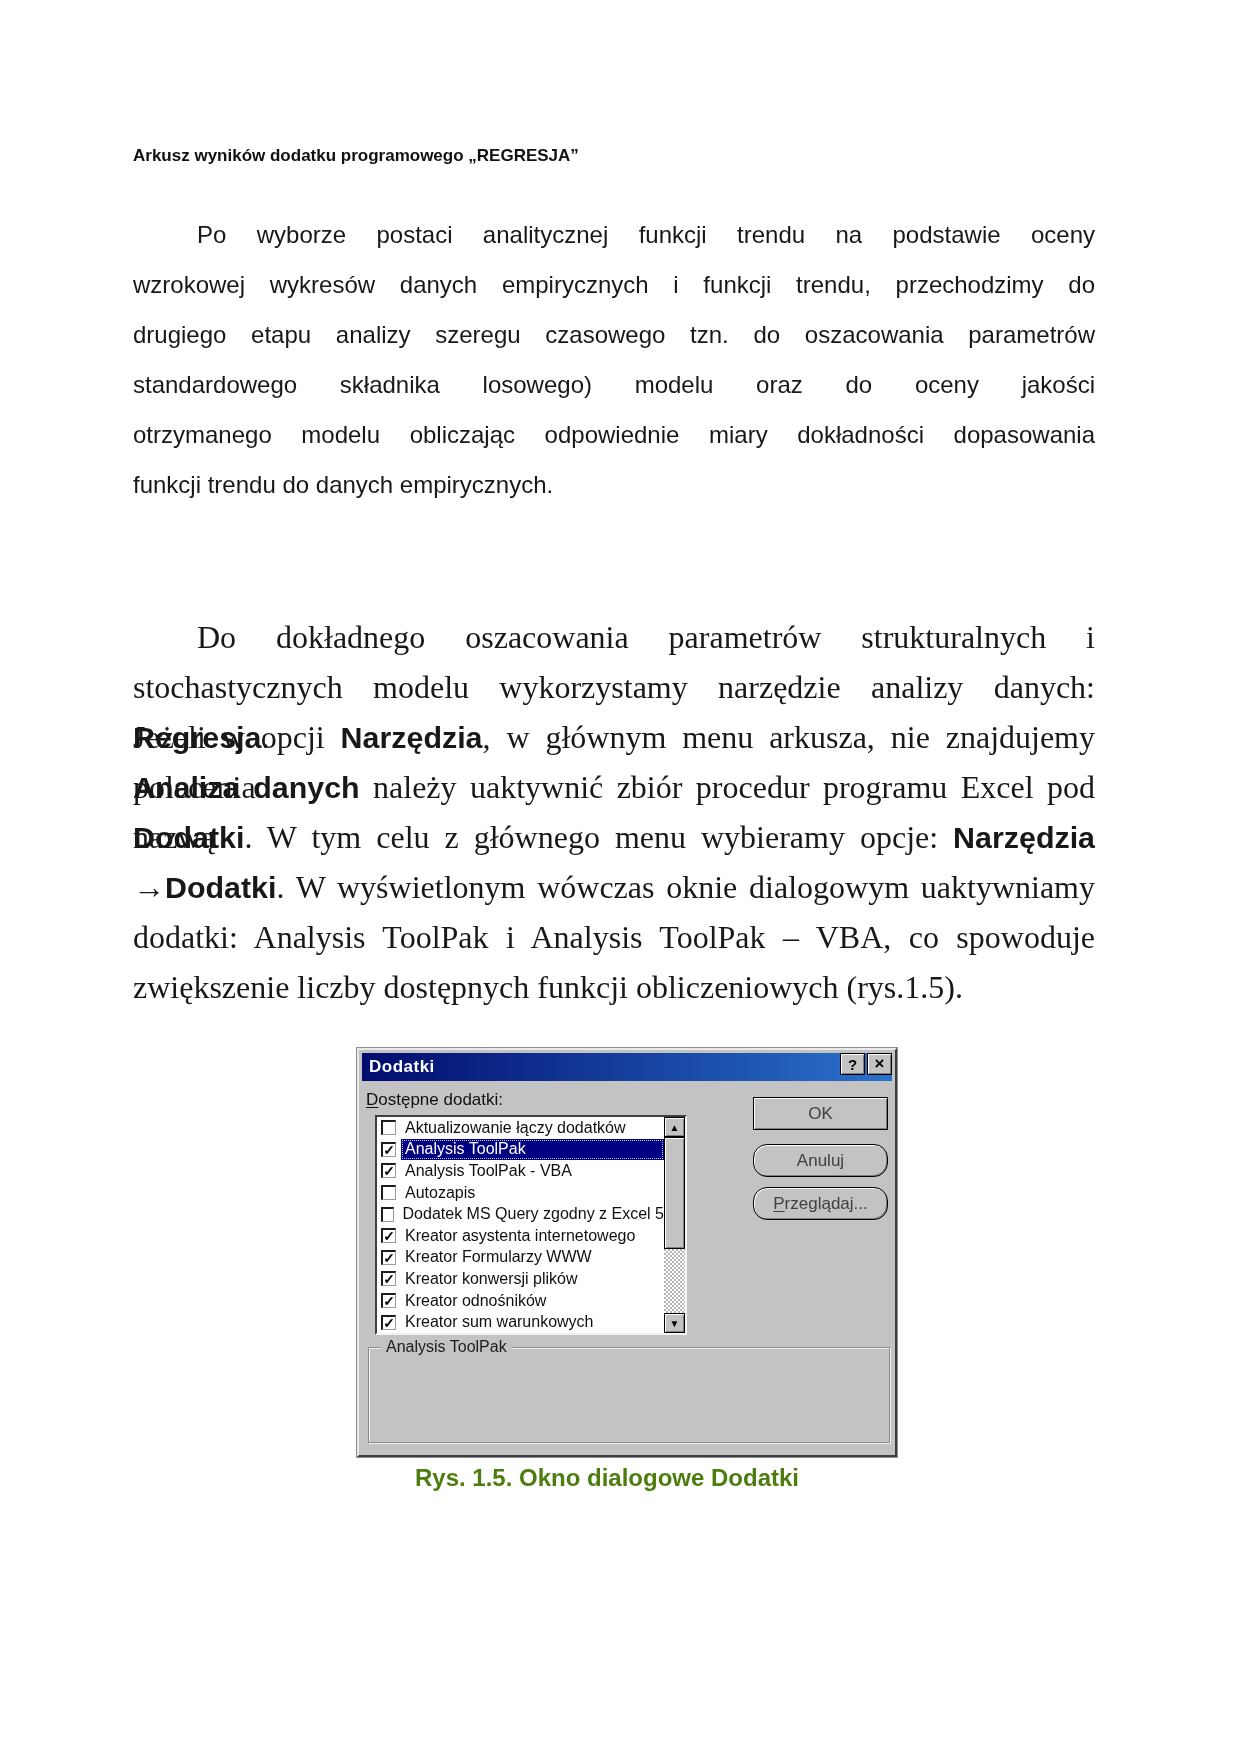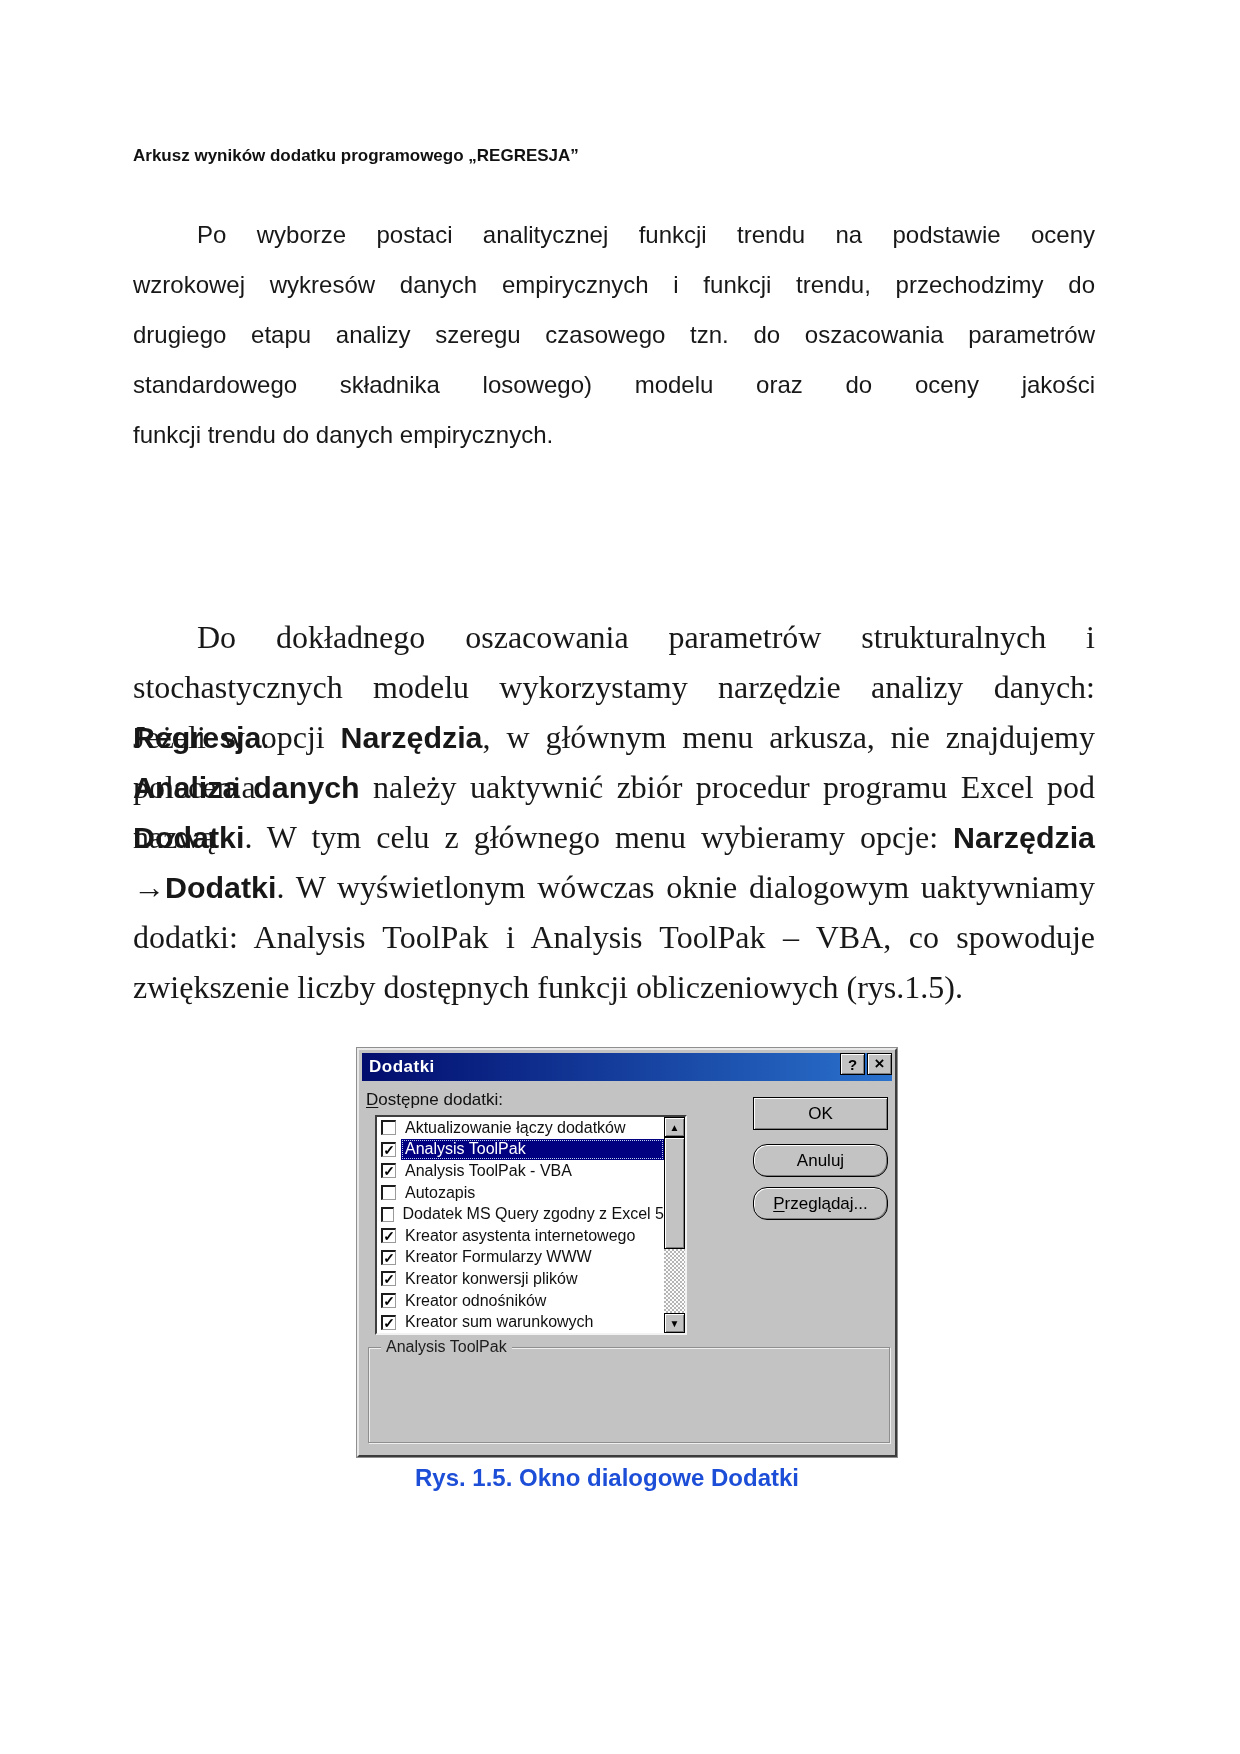--- a/index.html
+++ b/index.html
@@ -18,21 +18,21 @@
   .para-serif{font-family:"Liberation Serif",serif;font-size:32px;}
   .tline{
     height:50px;line-height:50px;white-space:normal;
     text-align:justify;text-align-last:justify;
   }
   .tline.last{text-align-last:left;}
   .tline.indent{padding-left:64px;}
   .seg-bs{font-weight:700;font-family:"Liberation Sans",sans-serif;font-size:0.95em;}
   .caption{
     position:absolute;left:277px;top:1464px;width:660px;text-align:center;
-    font-family:"Liberation Sans",sans-serif;font-weight:700;font-size:24px;color:#1d4ed8;
+    font-family:"Liberation Sans",sans-serif;font-weight:700;font-size:24px;color:#4d7c0f;
   }
   
   .dialog{
     position:absolute;left:357px;top:1048px;width:540px;height:409px;
     background:#c3c3c3;box-sizing:border-box;
     border-top:2px solid #e9e9e9;border-left:2px solid #e9e9e9;
     border-right:2px solid #3c3c3c;border-bottom:2px solid #3c3c3c;
     box-shadow:0 0 0 1px #8f8f8f;
     font-family:"Liberation Sans",sans-serif;
   }
@@ -88,21 +88,21 @@
   .sthumb{
     position:absolute;left:0;top:20px;width:21px;height:112px;background:#c3c3c3;box-sizing:border-box;
     border:1px solid #000;box-shadow:inset 1px 1px 0 #ffffff,inset -1px -1px 0 #7d7d7d;
   }
   
   .btncol{position:absolute;left:394px;top:47px;width:135px;}
   .btn95{
     width:135px;height:33px;box-sizing:border-box;background:#c3c3c3;
     border:1px solid #000;box-shadow:inset 1px 1px 0 #ffffff,inset -1px -1px 0 #7d7d7d;
     display:flex;align-items:center;justify-content:center;
-    font-family:"Liberation Sans",sans-serif;font-size:17px;color:#000000;cursor:default;
+    font-family:"Liberation Sans",sans-serif;font-size:17px;color:#404040;cursor:default;
   }
   .btn95 + .btn95{margin-top:14px;border-radius:14px;}
   .btn95:nth-child(3){margin-top:10px;}
   
   .groupbox{
     position:absolute;left:9px;top:297px;width:522px;height:96px;box-sizing:border-box;
     border:1px solid #8e8e8e;box-shadow:inset 1px 1px 0 #efefef, 1px 1px 0 #efefef;
   }
   .groupbox .glabel{
     position:absolute;left:12px;top:-10px;background:#c3c3c3;padding:0 5px;
@@ -113,20 +113,21 @@
 </head>
 <body>
 
 <div class="heading">Arkusz wyników dodatku programowego „REGRESJA”</div>
 
 <div class="para para-sans" style="top:210px">
     <div class="tline indent"><span>Po wyborze postaci analitycznej funkcji trendu na podstawie oceny</span></div>
     <div class="tline"><span>wzrokowej wykresów danych empirycznych i funkcji trendu, przechodzimy do</span></div>
     <div class="tline"><span>drugiego etapu analizy szeregu czasowego tzn. do oszacowania parametrów</span></div>
     <div class="tline"><span>standardowego składnika losowego) modelu oraz do oceny jakości</span></div>
+    <div class="tline"><span>otrzymanego modelu obliczając odpowiednie miary dokładności dopasowania</span></div>
     <div class="tline last"><span>funkcji trendu do danych empirycznych.</span></div>
   </div>
 <div class="para para-serif" style="top:612px">
     <div class="tline indent"><span>Do dokładnego oszacowania parametrów strukturalnych i</span></div>
     <div class="tline"><span>stochastycznych modelu wykorzystamy narzędzie analizy danych: </span><span class="seg-bs">Regresja</span><span>.</span></div>
     <div class="tline"><span>Jeżeli w opcji </span><span class="seg-bs">Narzędzia</span><span>, w głównym menu arkusza, nie znajdujemy polecenia</span></div>
     <div class="tline"><span class="seg-bs">Analiza danych</span><span> należy uaktywnić zbiór procedur programu Excel pod nazwą</span></div>
     <div class="tline"><span class="seg-bs">Dodatki</span><span>. W tym celu z głównego menu wybieramy opcje: </span><span class="seg-bs">Narzędzia</span></div>
     <div class="tline"><span>→</span><span class="seg-bs">Dodatki</span><span>. W wyświetlonym wówczas oknie dialogowym uaktywniamy</span></div>
     <div class="tline"><span>dodatki: Analysis ToolPak i Analysis ToolPak – VBA, co spowoduje</span></div>

